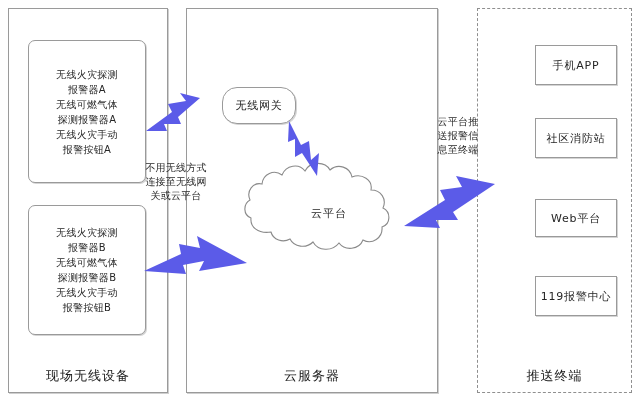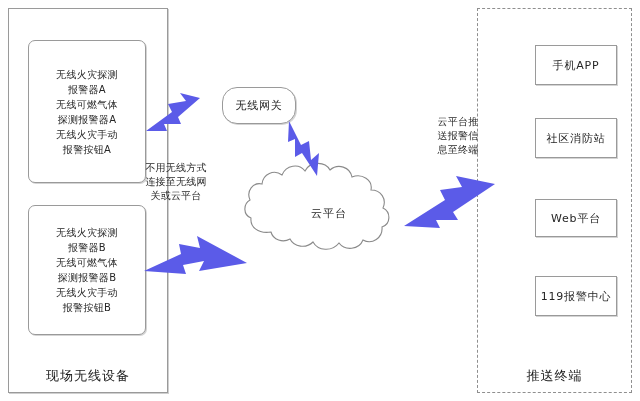--- a/index.html
+++ b/index.html
@@ -122,20 +122,23 @@
     <div>
       <div>无线火灾探测</div>
       <div>报警器B</div>
       <div>无线可燃气体</div>
       <div>探测报警器B</div>
       <div>无线火灾手动</div>
       <div>报警按钮B</div>
     </div>
   </div>
 
+  <div class="zone zone-solid" style="left:186px; top:8px; width:252px; height:385px;">
+    <div class="zone-label">云服务器</div>
+  </div>
 
   <div class="node node-single" style="left:202px; top:87px; width:74px; height:37px;border-radius:15px;">
     <span>无线网关</span>
   </div>
 
   <svg class="layer layer-cloud" viewBox="0 0 640 401">
     <path d="M 271 232
              C 258 234 250 227 251 218
              C 243 215 243 204 250 200
              C 246 191 253 182 262 184

